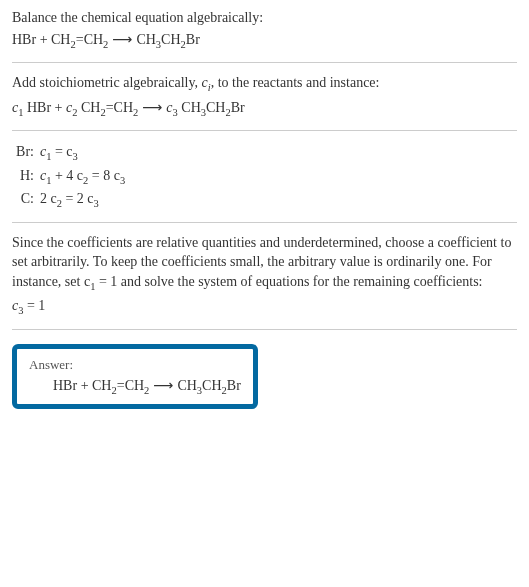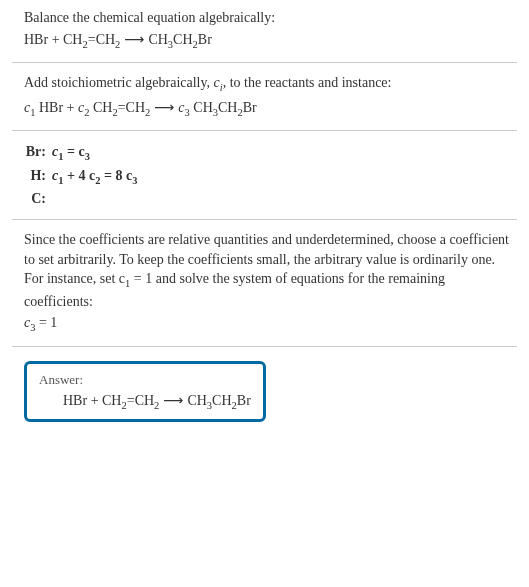--- a/index.html
+++ b/index.html
@@ -10,21 +10,20 @@
     body {
       font-family: Georgia, 'Times New Roman', serif;
       font-size: 14px;
       color: #333;
       background: #fff;
       padding: 8px 12px;
       width: 529px;
     }
     .section {
       margin-bottom: 4px;
-      margin-left: 12px;
     }
     .divider {
       border: none;
       border-top: 1px solid #ccc;
       margin: 10px 0;
     }
     .text-line {
       line-height: 1.4;
       margin-bottom: 2px;
     }
@@ -34,29 +33,28 @@
     }
     .italic {
       font-style: italic;
     }
     .arrow {
       padding: 0 4px;
     }
     .table-row {
       display: flex;
       line-height: 1.5;
-      font-weight: bold;
     }
     .table-label {
       width: 28px;
       text-align: right;
       padding-right: 6px;
     }
     .answer-box {
-      border: 3px solid #0369a1;
+      border: 5px solid #0369a1;
       border-radius: 6px;
       padding: 8px 12px;
       display: inline-block;
       margin-top: 4px;
     }
     .answer-label {
       font-size: 13px;
       color: #555;
       margin-bottom: 4px;
     }
@@ -91,20 +89,21 @@
   <div class="table-row">
     <div class="table-label">Br:</div>
     <div><span class="italic">c</span><sub>1</sub><span> = c</span><sub>3</sub></div>
   </div>
   <div class="table-row">
     <div class="table-label">H:</div>
     <div><span class="italic">c</span><sub>1</sub><span> + 4 c</span><sub>2</sub><span> = 8 c</span><sub>3</sub></div>
   </div>
   <div class="table-row">
     <div class="table-label">C:</div>
+    <div><span>2 c</span><sub>2</sub><span> = 2 c</span><sub>3</sub></div>
   </div>
 </div>
 
 <hr class="divider">
 
 <div class="section">
   <div class="text-line">
     <span>Since the coefficients are relative quantities and underdetermined, choose a coefficient to set arbitrarily. To keep the coefficients small, the arbitrary value is ordinarily one. For instance, set c</span><sub>1</sub><span> = 1 and solve the system of equations for the remaining coefficients:</span>
   </div>
   <div class="text-line"><span class="italic">c</span><sub>3</sub><span> = 1</span></div>

